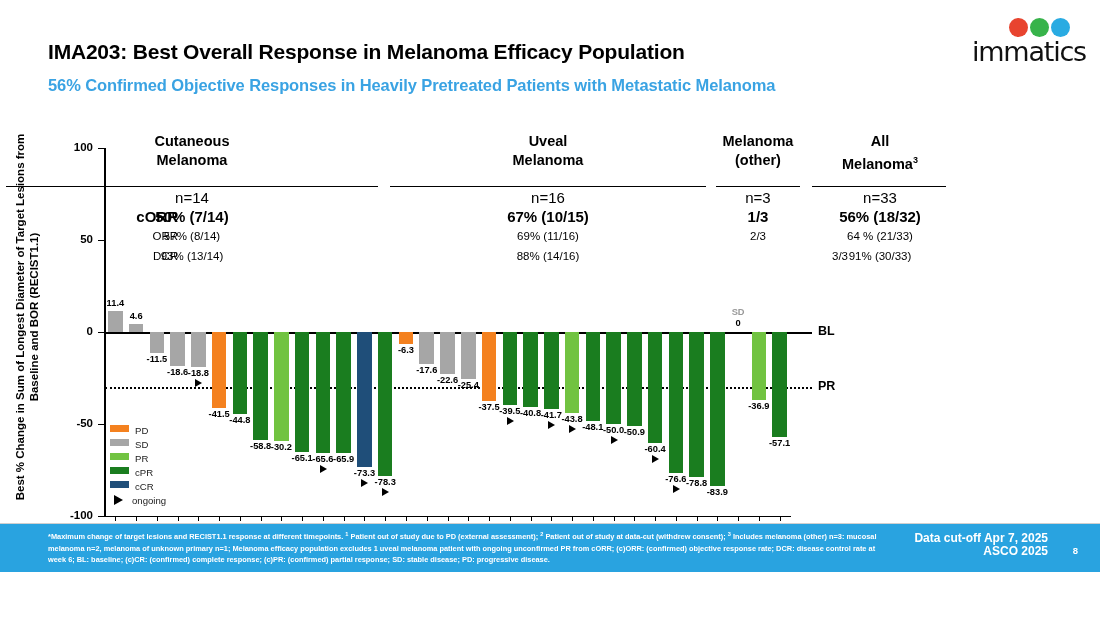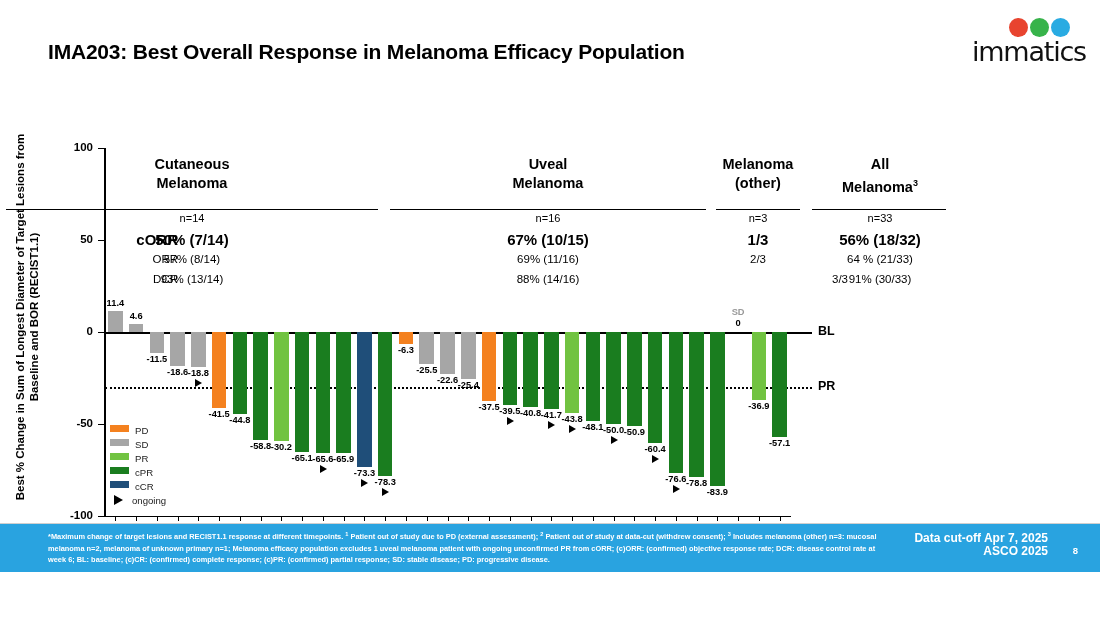--- a/index.html
+++ b/index.html
@@ -29,29 +29,29 @@
   .logo-dot.red { background: #e8442f; }
   .logo-dot.green { background: #37b34a; }
   .logo-dot.blue { background: #29abe2; }
   .logo-word {
     position: absolute; right: 0; top: 18px;
     font-size: 27px; font-weight: 500; color: #111; letter-spacing: -1.2px;
     font-family: "DejaVu Sans", sans-serif;
   }
 
   
-  .table { position: absolute; left: 118px; top: 132px; width: 832px; height: 140px; margin-top: 23px; }
+  .table { position: absolute; left: 118px; top: 132px; width: 832px; height: 140px; }
   .grp-head {
     position: absolute; text-align: center; font-size: 14.5px; font-weight: bold; color: #000;
     line-height: 19px;
   }
   .grp-head sup { font-size: 9px; vertical-align: super; }
   .grp-rule { position: absolute; border-top: 1.3px solid #000; top: 54px; }
   .n-cell {
-    position: absolute; top: 57px; text-align: center; font-size: 11px; color: #000; font-weight: normal;
+    position: absolute; top: 57px; text-align: center; font-size: 15px; color: #000; font-weight: normal;
   }
   .row-label {
     position: absolute; text-align: right; color: #000;
   }
   .cell { position: absolute; text-align: center; color: #000; }
   .r-corr { font-size: 15px; font-weight: bold; }
   .r-sub { font-size: 11.5px; font-weight: normal; }
 
   
   #chart { position: absolute; left: 0; top: 128px; width: 1000px; height: 400px; }
@@ -118,20 +118,21 @@
     font-size: 9.5px; font-weight: bold; color: #ffffff;
   }
   .top-rule { position: absolute; left: 0; bottom: 48px; width: 1100px; height: 1px; background: #cfcfcf; }
 </style>
 </head>
 <body>
 
 <div id="slide">
 
   <div class="title">IMA203: Best Overall Response in Melanoma Efficacy Population</div>
+  <div class="subtitle">56% Confirmed Objective Responses in Heavily Pretreated Patients with Metastatic Melanoma</div>
 
   <div class="logo">
     <div class="logo-dots">
       <span class="logo-dot red"></span>
       <span class="logo-dot green"></span>
       <span class="logo-dot blue"></span>
     </div>
     <div class="logo-word">immatics</div>
   </div>
 
@@ -240,21 +241,21 @@
       <div style="position: absolute; left: 377.962px; top: 204px; width: 14.5303px; height: 144.072px; background: rgb(26, 125, 31);"></div>
       <div class="bar-val" style="width: 36.5303px; left: 366.962px; top: 349.072px;">-78.3</div>
       <div class="ongoing" style="left: 382.227px; top: 360.072px;"></div>
       <div class="xtick-mark" style="left: 385.227px; top: 388px;"></div>
       <div class="xlab" style="left: 285.227px; top: 396px; width: 100px;">A-DL4-03</div>
       <div style="position: absolute; left: 398.72px; top: 204px; width: 14.5303px; height: 11.592px; background: rgb(244, 129, 31);"></div>
       <div class="bar-val" style="width: 36.5303px; left: 387.72px; top: 216.592px;">-6.3</div>
       <div class="xtick-mark" style="left: 405.985px; top: 388px;"></div>
       <div class="xlab" style="left: 305.985px; top: 396px; width: 100px;">A-DL4-06</div>
       <div style="position: absolute; left: 419.477px; top: 204px; width: 14.5303px; height: 32.384px; background: rgb(166, 166, 166);"></div>
-      <div class="bar-val" style="width: 36.5303px; left: 408.477px; top: 237.384px;">-25.5</div>
+      <div class="bar-val" style="width: 36.5303px; left: 408.477px; top: 237.384px;">-17.6</div>
       <div class="xtick-mark" style="left: 426.742px; top: 388px;"></div>
       <div class="xlab" style="left: 326.742px; top: 396px; width: 100px;">A-DL5-20</div>
       <div style="position: absolute; left: 440.235px; top: 204px; width: 14.5303px; height: 41.584px; background: rgb(166, 166, 166);"></div>
       <div class="bar-val" style="width: 36.5303px; left: 429.235px; top: 246.584px;">-22.6</div>
       <div class="xtick-mark" style="left: 447.5px; top: 388px;"></div>
       <div class="xlab" style="left: 347.5px; top: 396px; width: 100px;">A-DL5-12</div>
       <div style="position: absolute; left: 460.992px; top: 204px; width: 14.5303px; height: 46.736px; background: rgb(166, 166, 166);"></div>
       <div class="bar-val" style="width: 36.5303px; left: 449.992px; top: 251.736px;">-25.4</div>
       <div class="xtick-mark" style="left: 468.258px; top: 388px;"></div>
       <div class="xlab" style="left: 368.258px; top: 396px; width: 100px;">A-DL5-18*</div>

